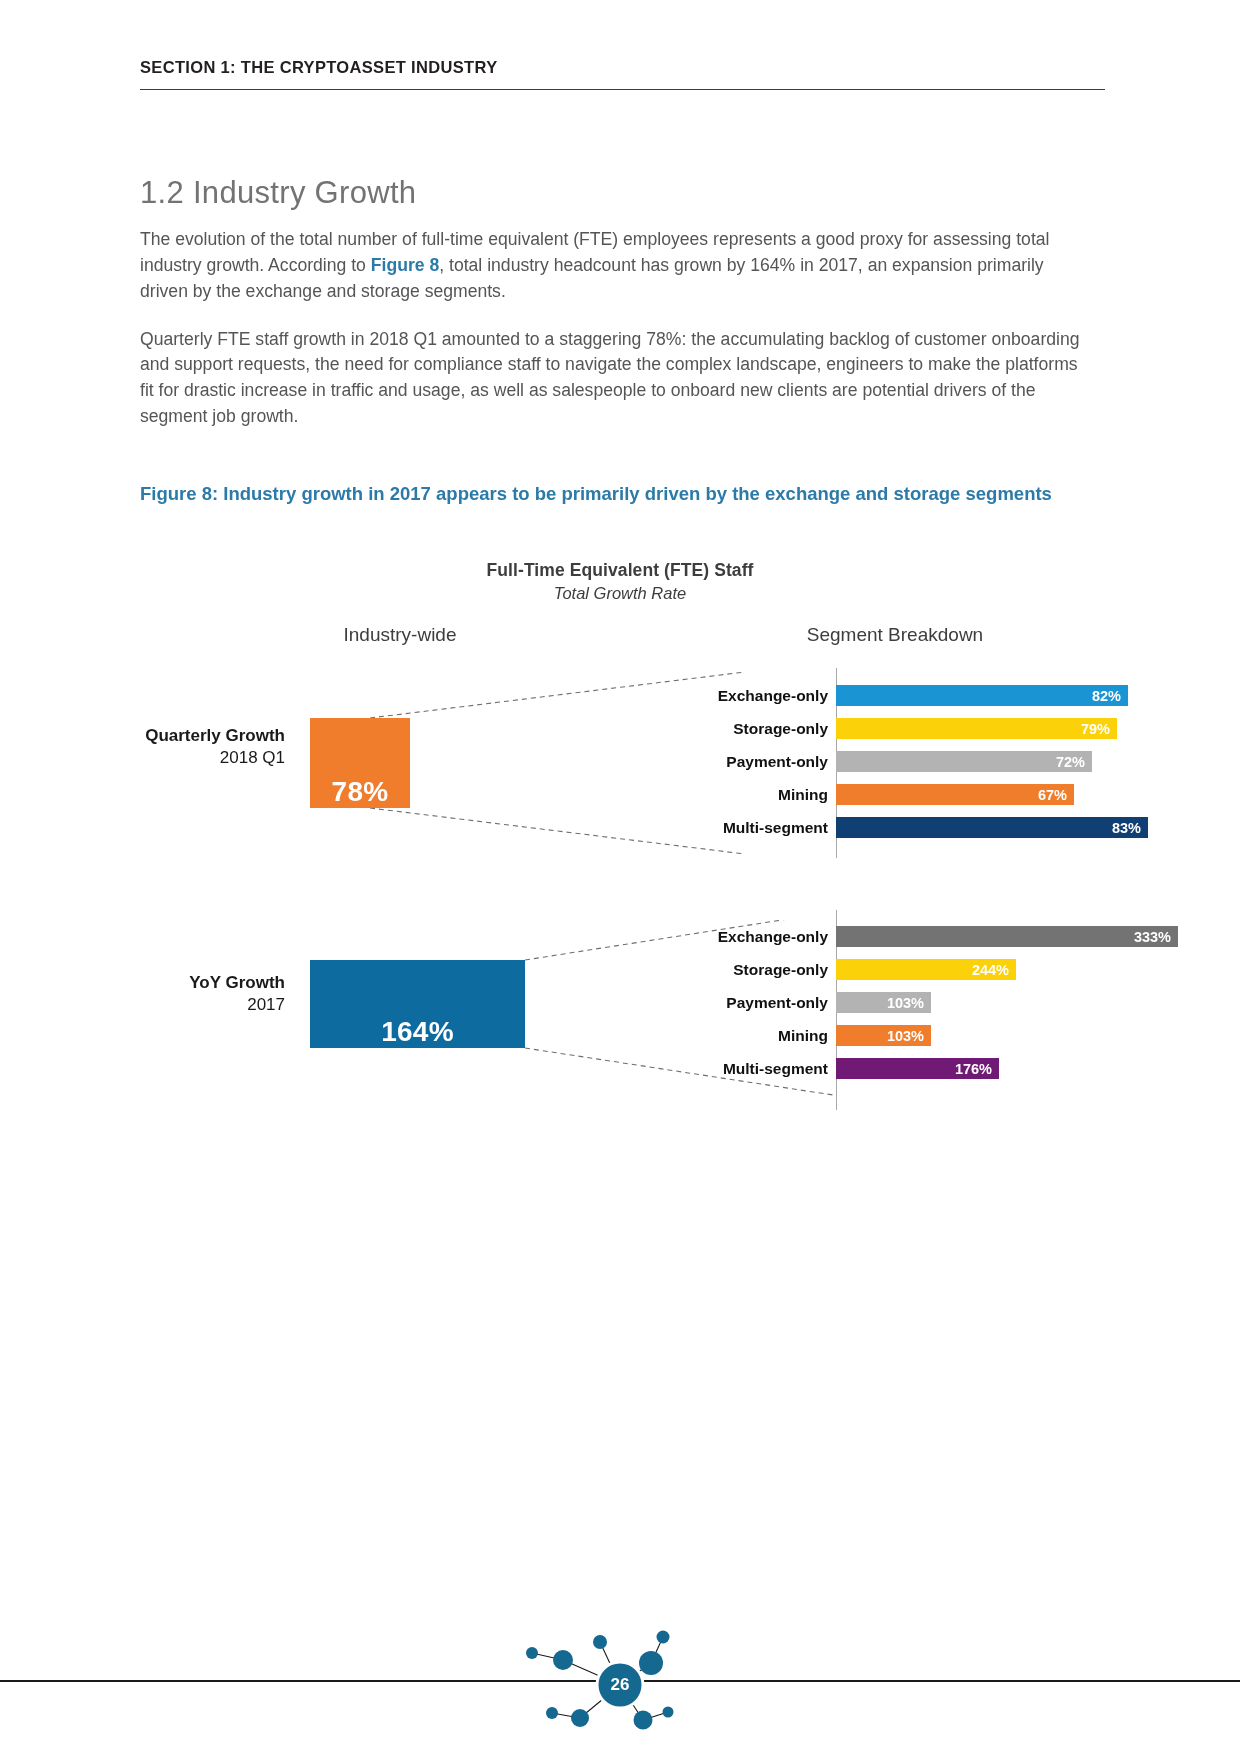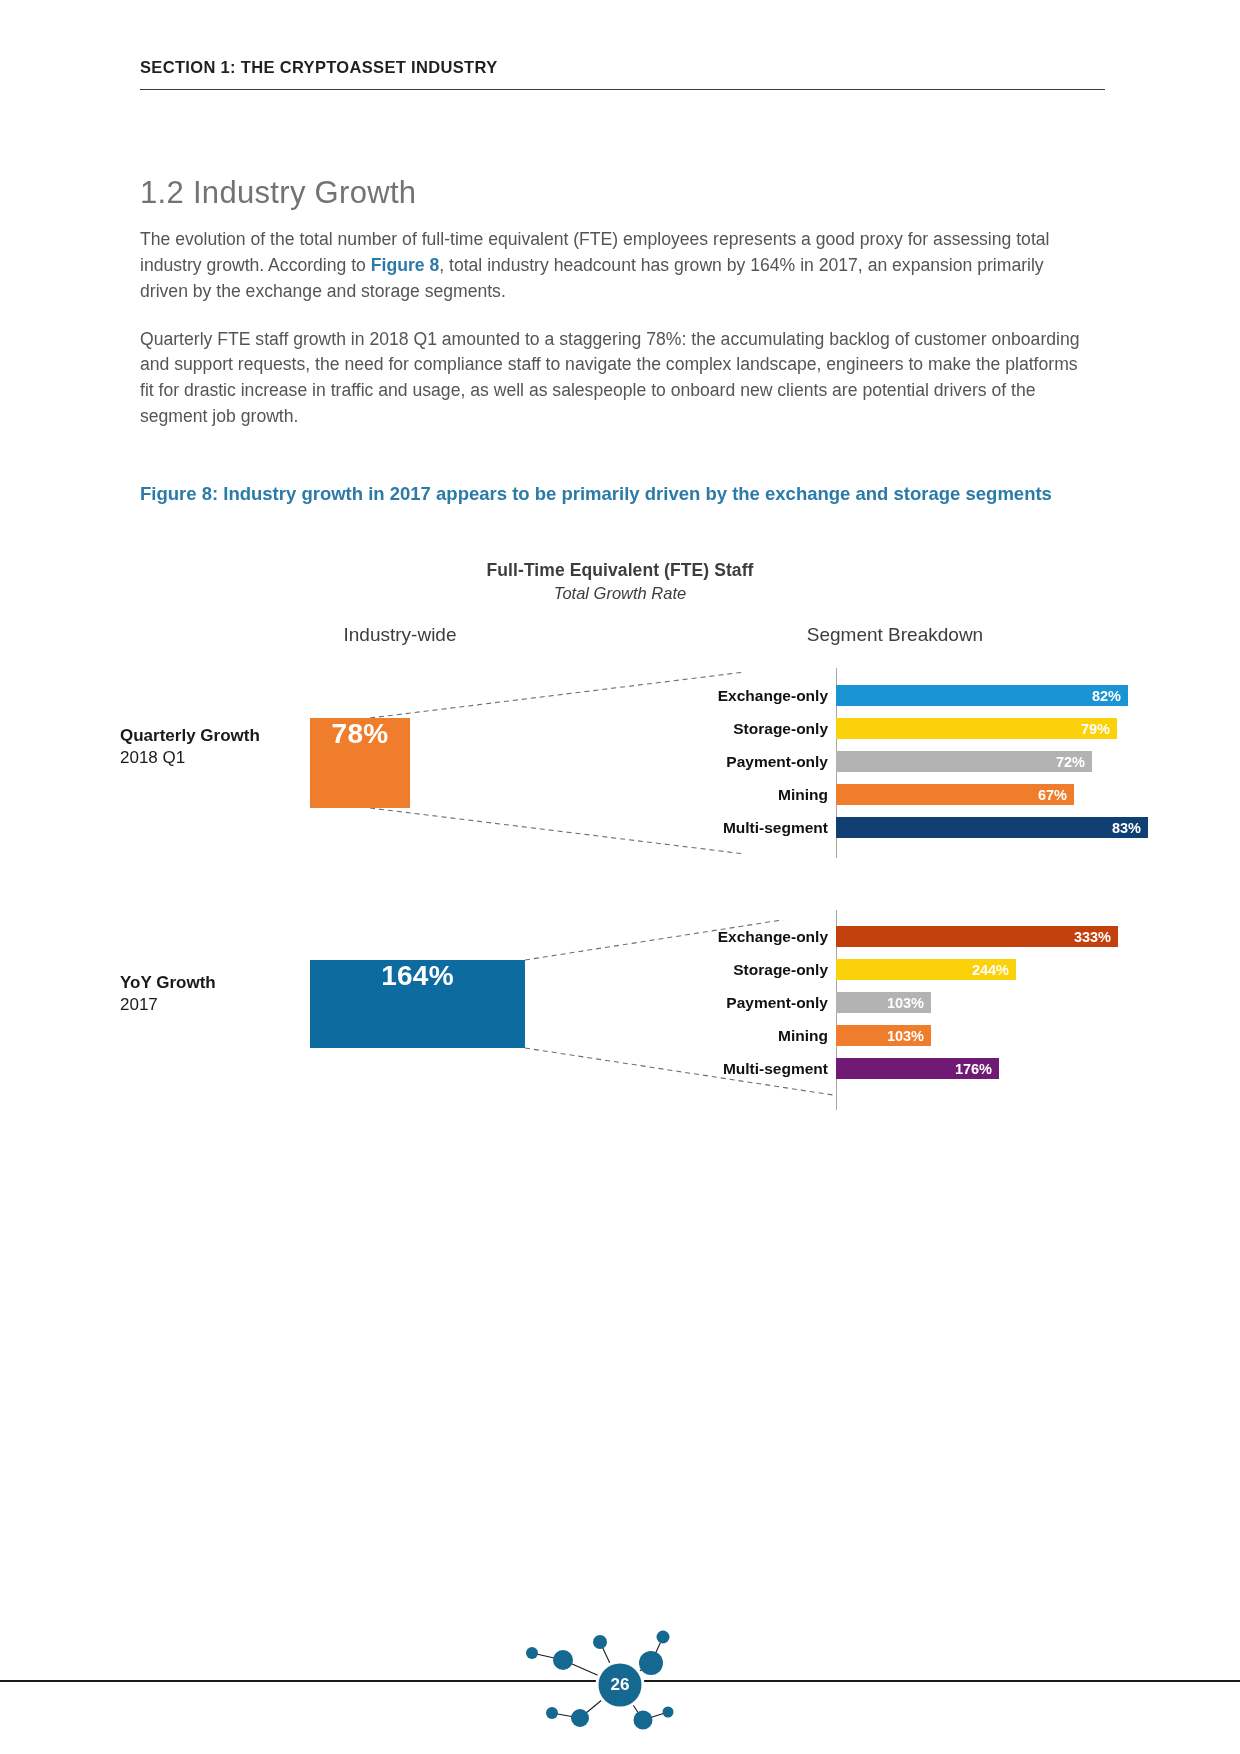--- a/index.html
+++ b/index.html
@@ -112,30 +112,30 @@
   
   .group { position: absolute; left: 0; width: 1240px; }
   .group.g1 { top: 100px; }
   .group.g2 { top: 360px; }
 
   
   .iw-label {
     position: absolute;
     left: 120px;
     width: 165px;
-    text-align: left;
+    text-align: right;
     color: #1a1a1a;
   }
   .iw-label .l1 { font-size: 17px; font-weight: 700; white-space: nowrap; }
   .iw-label .l2 { font-size: 17px; font-weight: 400; margin-top: 2px; }
 
   .iw-bar {
     position: absolute;
     display: flex;
-    align-items: flex-start;
+    align-items: flex-end;
     justify-content: center;
     color: #ffffff;
     font-weight: 700;
   }
   .iw-bar .v { font-size: 28px; letter-spacing: .01em; }
 
   
   .connector { position: absolute; left: 0; top: 0; pointer-events: none; }
 
   
@@ -298,21 +298,21 @@
     </div>
 
     <div class="iw-bar" style="left:310px; top:40px; width:215px; height:88px; background:#0d6ba0;">
       <span class="v">164%</span>
     </div>
 
     <div class="seg-axis" style="left:836px; top:-10px; height:200px;"></div>
 
     <div class="seg-row" style="left:836px; top:6px;">
       <span class="seg-name">Exchange-only</span>
-      <div class="seg-bar" style="width:282px; background:#c2410c;">
+      <div class="seg-bar" style="width:342px; background:#737373;">
         <span class="seg-val">333%</span>
       </div>
     </div>
 
     <div class="seg-row" style="left:836px; top:39px;">
       <span class="seg-name">Storage-only</span>
       <div class="seg-bar" style="width:180px; background:#fbd10a;">
         <span class="seg-val">244%</span>
       </div>
     </div>

